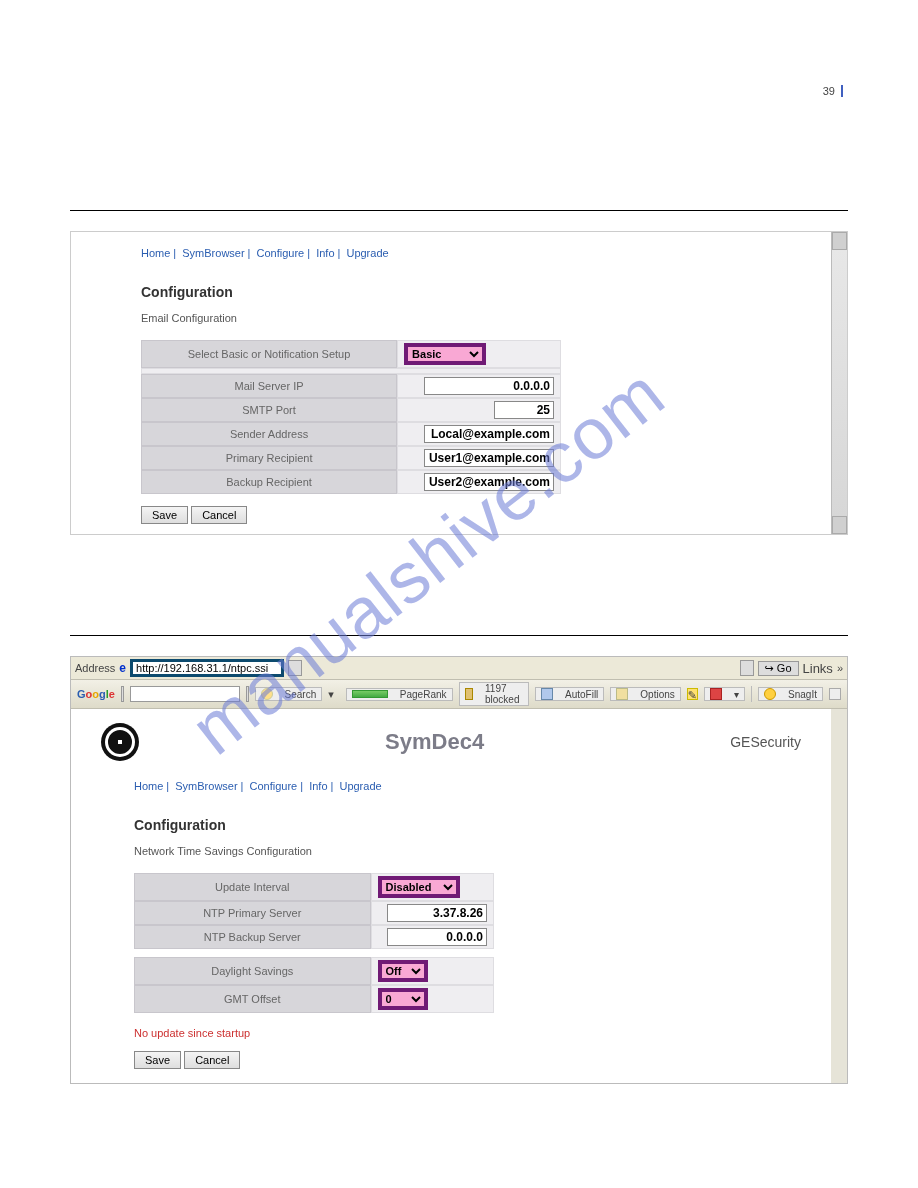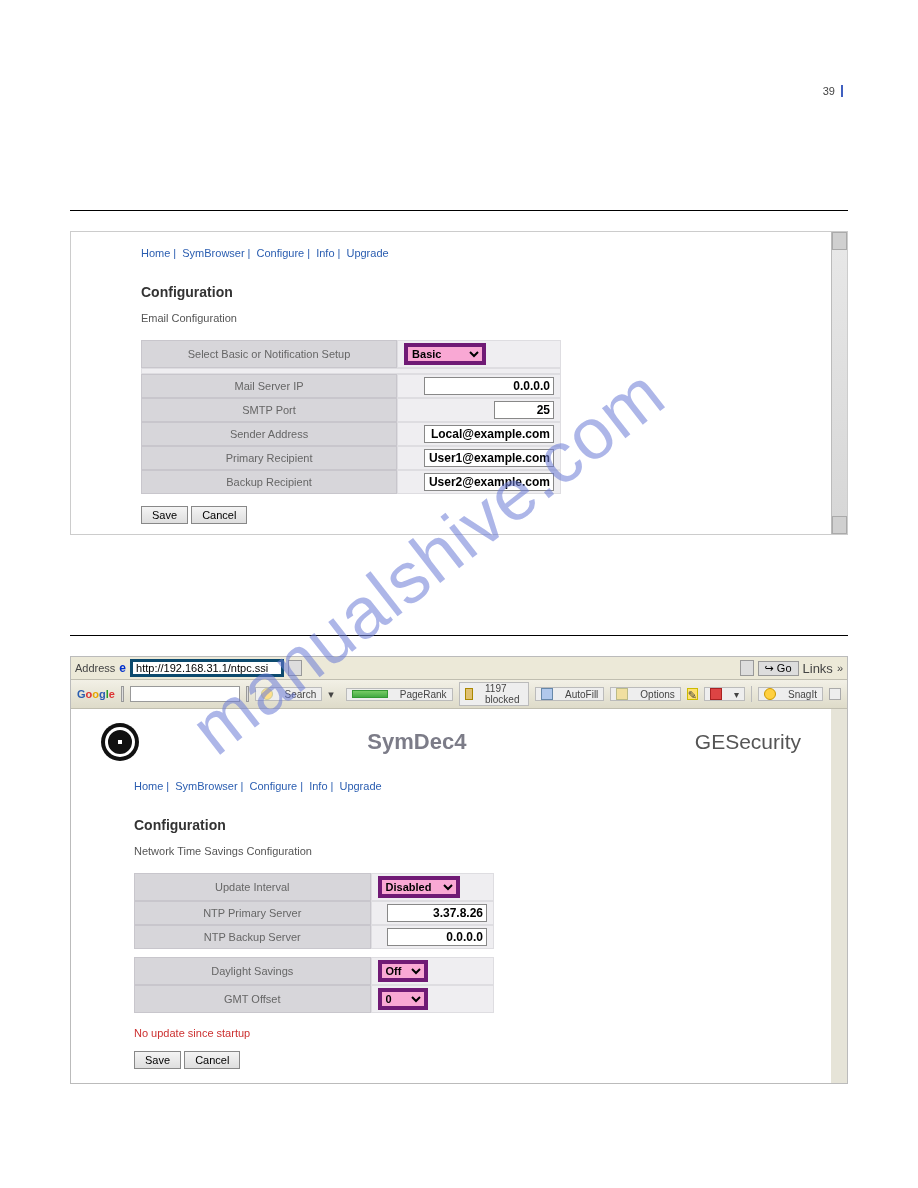--- a/index.html
+++ b/index.html
@@ -140,21 +140,21 @@
   }
   .ge-logo::after {
     content:""; position:absolute; inset:4px; border-radius:50%;
     background: radial-gradient(circle,#fff 0 10%,#111 11% 100%);
     box-shadow: inset 0 0 0 3px #fff;
   }
   .title2 {
     flex:1; text-align:center; font-family: Arial, sans-serif;
     font-size: 22px; font-weight: bold; color:#7c7c88;
   }
-  .ges { font-family: Arial, sans-serif; font-size: 21px; color:#777; }
+  .ges { font-family: Arial, sans-serif; font-size: 14px; color:#777; }
   .ges b { color:#555; font-weight: normal; }
   .ges .sec { color:#555; }
 
   .status-red { color:#cc3030; font-size:11px; margin: 14px 0 10px 0; }
 
   .tbl2 { width: 360px; }
   .tbl2 .valcell input[type=text] { width:100px; }
   .tbl2 select.sel { width:82px; }
   .tbl2 .valcell { width:120px; }
   .tbl2 .lbl { width:230px; }

